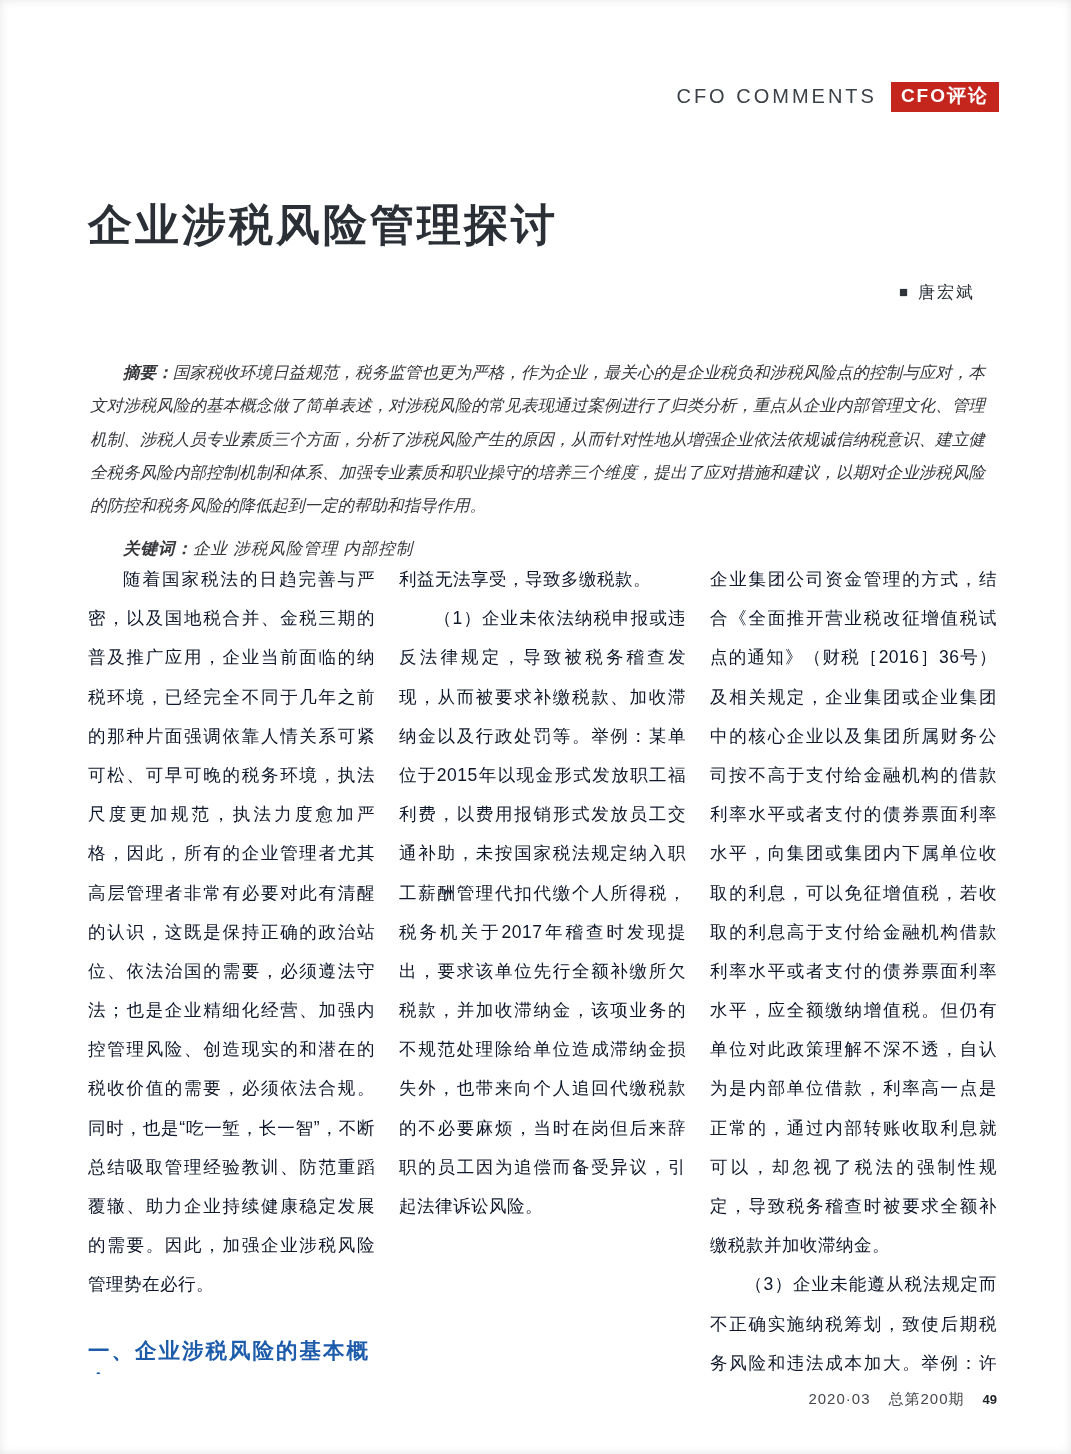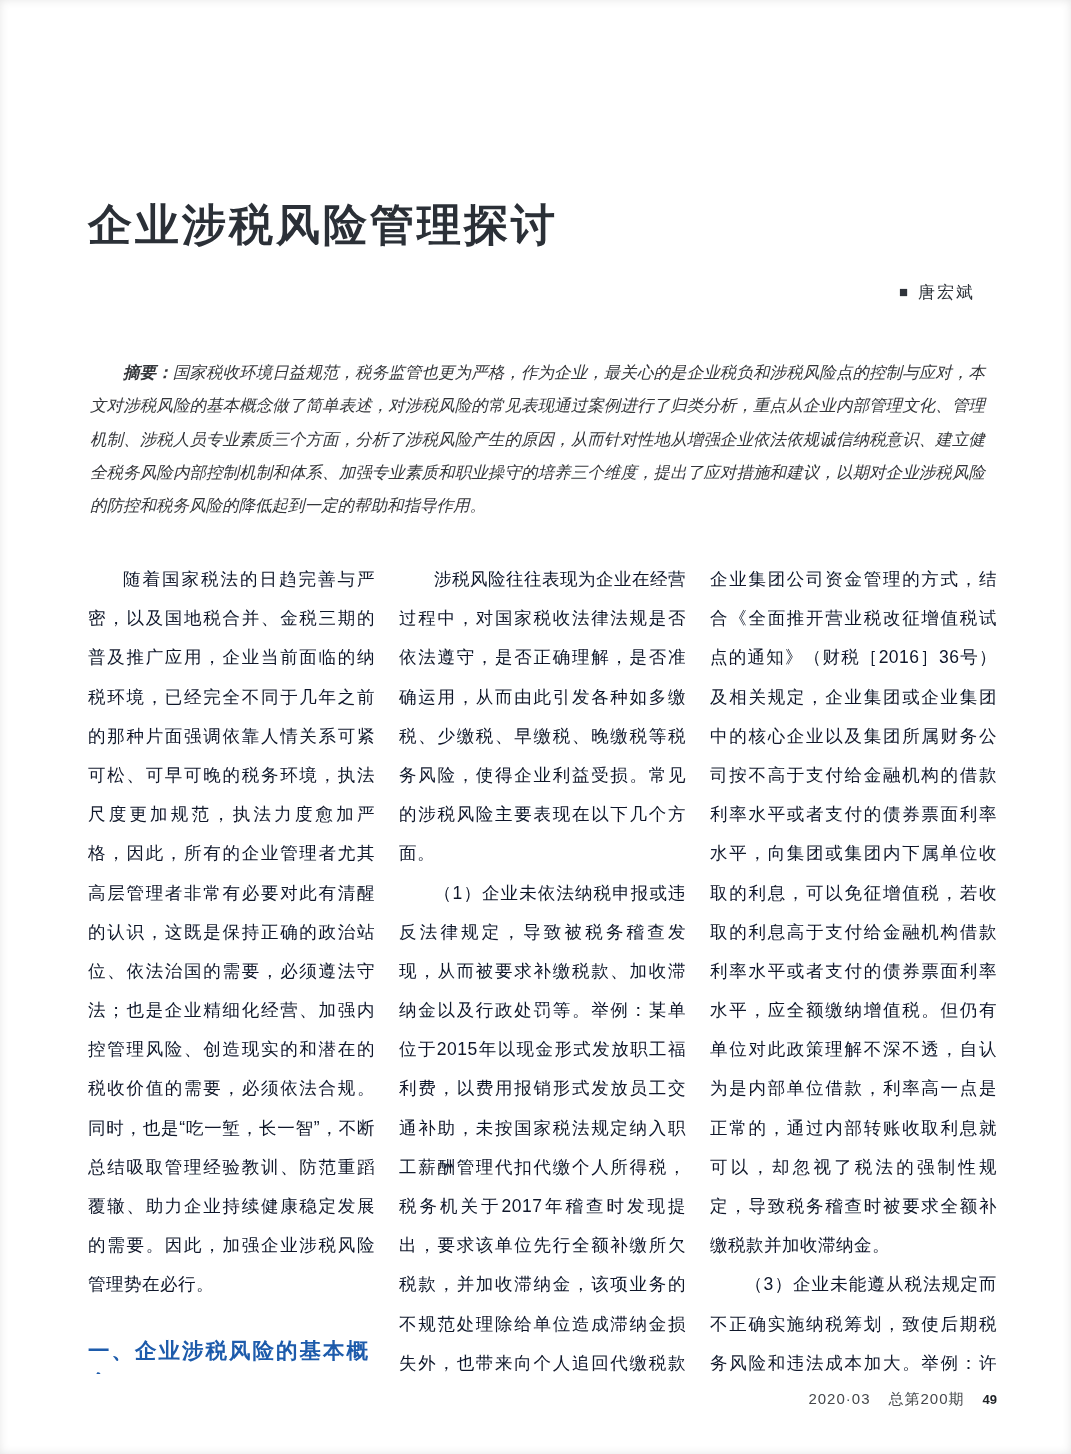--- a/index.html
+++ b/index.html
@@ -79,38 +79,43 @@
     display:flex;align-items:baseline;gap:18px;
     font-size:15px;color:#43464a;letter-spacing:1px;text-align:right;
   }
   .footer .pagenum{font-size:13px;font-weight:bold;color:#1e2125;letter-spacing:0;}
 </style>
 </head>
 <body>
 
 <div class="page">
 
+  <div class="header">
+    <span class="header-en">CFO  COMMENTS</span>
+    <span class="header-badge" style="background: rgb(196, 37, 29);">CFO评论</span>
+  </div>
 
   <h1 class="title" style="color: rgb(43, 48, 55);">企业涉税风险管理探讨</h1>
 
   <div class="author">
     <span class="author-marker">■</span><span>唐宏斌</span>
   </div>
 
   <div class="abstract-block">
     <p class="abstract"><b>摘要：</b><span>国家税收环境日益规范，税务监管也更为严格，作为企业，最关心的是企业税负和涉税风险点的控制与应对，本文对涉税风险的基本概念做了简单表述，对涉税风险的常见表现通过案例进行了归类分析，重点从企业内部管理文化、管理机制、涉税人员专业素质三个方面，分析了涉税风险产生的原因，从而针对性地从增强企业依法依规诚信纳税意识、建立健全税务风险内部控制机制和体系、加强专业素质和职业操守的培养三个维度，提出了应对措施和建议，以期对企业涉税风险的防控和税务风险的降低起到一定的帮助和指导作用。</span></p>
+    <p class="keywords"><b>关键词：</b><span>企业  涉税风险管理  内部控制</span></p>
   </div>
 
   <div class="columns" id="columns">
       <div class="col">
         <p class="body-para">随着国家税法的日趋完善与严密，以及国地税合并、金税三期的普及推广应用，企业当前面临的纳税环境，已经完全不同于几年之前的那种片面强调依靠人情关系可紧可松、可早可晚的税务环境，执法尺度更加规范，执法力度愈加严格，因此，所有的企业管理者尤其高层管理者非常有必要对此有清醒的认识，这既是保持正确的政治站位、依法治国的需要，必须遵法守法；也是企业精细化经营、加强内控管理风险、创造现实的和潜在的税收价值的需要，必须依法合规。同时，也是“吃一堑，长一智”，不断总结吸取管理经验教训、防范重蹈覆辙、助力企业持续健康稳定发展的需要。因此，加强企业涉税风险管理势在必行。</p>
         <h3 class="section-heading" style="color: rgb(29, 91, 171);">一、企业涉税风险的基本概念</h3>
       </div>
       <div class="col">
-        <p class="body-para">涉税风险往往表现为企业在经营过程中，对国家税收法律法规是否依法遵守，是否正确理解，是否准确运用，从而由此引发各种如多缴税、少缴税、早缴税、晚缴税等税务风险，使得企业利益受损。常见的涉税风险主要表现在以下几个方面。</p>
+        <p class="body-para no-indent">利益无法享受，导致多缴税款。</p>
         <p class="body-para">（1）企业未依法纳税申报或违反法律规定，导致被税务稽查发现，从而被要求补缴税款、加收滞纳金以及行政处罚等。举例：某单位于2015年以现金形式发放职工福利费，以费用报销形式发放员工交通补助，未按国家税法规定纳入职工薪酬管理代扣代缴个人所得税，税务机关于2017年稽查时发现提出，要求该单位先行全额补缴所欠税款，并加收滞纳金，该项业务的不规范处理除给单位造成滞纳金损失外，也带来向个人追回代缴税款的不必要麻烦，当时在岗但后来辞职的员工因为追偿而备受异议，引起法律诉讼风险。</p>
       </div>
       <div class="col">
         <p class="body-para no-indent">企业集团公司资金管理的方式，结合《全面推开营业税改征增值税试点的通知》（财税［2016］36号）及相关规定，企业集团或企业集团中的核心企业以及集团所属财务公司按不高于支付给金融机构的借款利率水平或者支付的债券票面利率水平，向集团或集团内下属单位收取的利息，可以免征增值税，若收取的利息高于支付给金融机构借款利率水平或者支付的债券票面利率水平，应全额缴纳增值税。但仍有单位对此政策理解不深不透，自认为是内部单位借款，利率高一点是正常的，通过内部转账收取利息就可以，却忽视了税法的强制性规定，导致税务稽查时被要求全额补缴税款并加收滞纳金。</p>
         <p class="body-para">（3）企业未能遵从税法规定而不正确实施纳税筹划，致使后期税务风险和违法成本加大。举例：许多企业将税务筹划当做企业管理中的重要组成部分，但也存在个别企业意图通过少计收入、虚增成本、违规将实物奖励作为福利费而不做销售、违反《会计准则》采用加速折旧法等非法手段降低增值税、所得税税负，这些行为虽然使得企业短期受益，但遗留的隐患和风险巨大，尤其企业将承担不可预估的违法成本及严重的声誉危机。</p>
       </div>
     </div>
 
   <div class="footer">
     <span>2020·03</span>

